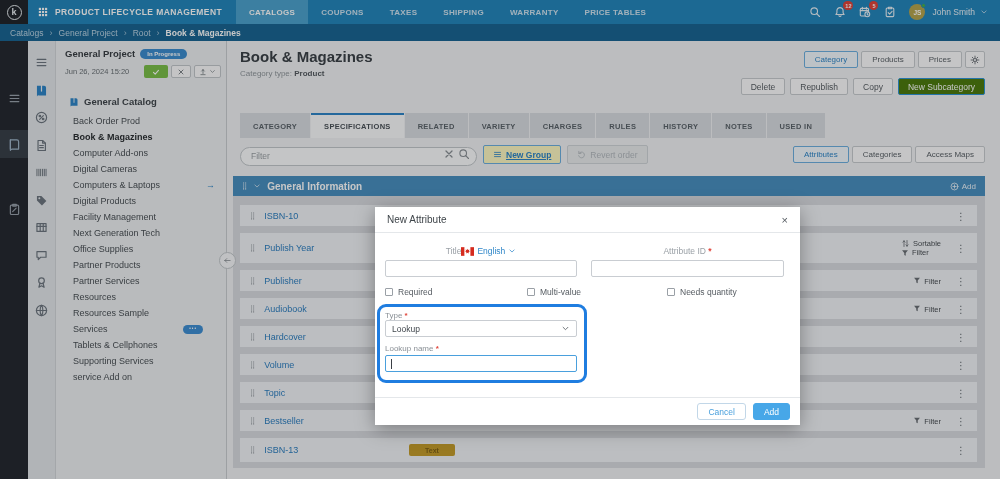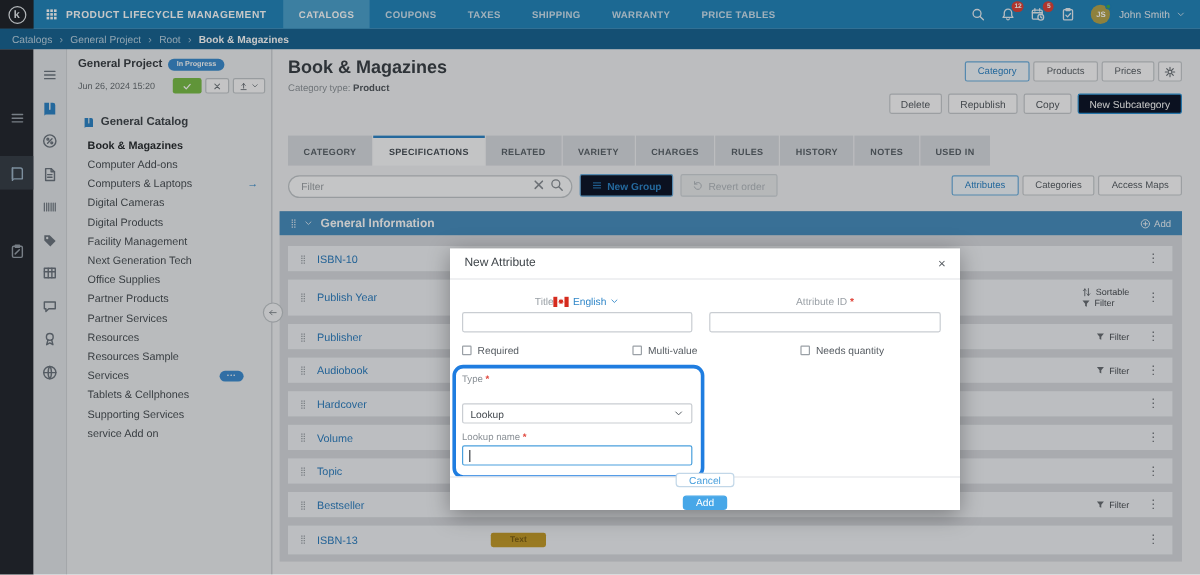--- a/index.html
+++ b/index.html
@@ -64,35 +64,35 @@
   .main { position:absolute; top:41px; left:227px; right:0; bottom:0; background:#f1f3f5; z-index:1; }
   .page-title { position:absolute; top:7px; left:13px; font-size:15px; font-weight:bold; color:#3c4248; }
   .page-sub { position:absolute; top:28px; left:13px; font-size:8px; color:#90969c; }
   .page-sub b { color:#565c62; }
   .seg-switch { position:absolute; top:10px; right:15px; display:flex; gap:3px; }
   .seg-btn { height:17px; display:flex; align-items:center; padding:0 10px; font-size:8px; color:#5a6167; background:#fdfdfe; border:1px solid #c8ccd0; border-radius:2px; cursor:pointer; white-space:nowrap; }
   .seg-btn.active { color:#2f86c8; border-color:#6db0e0; background:#f3f9fe; }
   .seg-btn.icon-only { width:20px; padding:0; justify-content:center; color:#6a7076; }
   .head-actions { position:absolute; top:37px; right:15px; display:flex; gap:5px; }
   .act-btn { height:17px; display:flex; align-items:center; padding:0 9px; font-size:8.5px; color:#565c62; background:#fdfdfe; border:1px solid #c8ccd0; border-radius:2px; cursor:pointer; white-space:nowrap; }
-  .act-btn.primary { background:#0f172a; border-color:#2f95d8; color:#fff; }
+  .act-btn.primary { background:#4d7c0f; border-color:#2f95d8; color:#fff; }
 
   .tabs { position:absolute; top:72px; left:13px; display:flex; gap:1px; height:25px; }
   .tab { background:#d9dde2; color:#5c646b; font-size:7.5px; font-weight:bold; letter-spacing:.3px; padding:0 13px; display:flex; align-items:center; border-top:2px solid transparent; cursor:pointer; white-space:nowrap; }
   .tab.active { background:#fafcfd; border-top:2px solid #2f86c8; color:#4a5158; }
 
   .toolbar { position:absolute; top:104px; left:13px; right:15px; display:flex; align-items:center; gap:6px; }
   .filter-box { position:relative; width:237px; height:19px; }
   .filter-box input { width:100%; height:100%; border:1px solid #c3c8cc; border-radius:10px; background:#fcfdfe; font-size:8.5px; padding:0 36px 0 10px; color:#41474d; outline:none; font-family:inherit; }
   .filter-box input::placeholder { color:#9aa0a5; }
   .filter-ic { position:absolute; top:3px; display:flex; color:#8a9096; cursor:pointer; }
   .filter-clear { right:22px; }
   .filter-search { right:7px; }
   .tb-btn { height:19px; display:flex; align-items:center; gap:4px; padding:0 9px; font-size:8.5px; border-radius:2px; cursor:pointer; white-space:nowrap; }
-  .tb-btn.blue { border:1px solid #6db0e0; color:#2f86c8; background:#0f172a; font-weight:bold; }
+  .tb-btn.blue { border:1px solid #6db0e0; color:#2f86c8; background:#fef9c3; font-weight:bold;text-decoration:underline; }
   .tb-btn.disabled { border:1px solid #d0d5d9; color:#b3b9be; background:#e9ecee; }
   .right-switch { margin-left:auto; display:flex; gap:3px;text-align:center; }
 
   .section-wrap { position:absolute; top:135px; left:6px; right:15px; bottom:11px; background:#d9dce0; }
   .section-header { height:20px; background:#4a90c0; color:#fff; display:flex; align-items:center; gap:6px; padding:0 9px; }
   .sec-handle { font-size:7px; color:#d7e6f2; cursor:grab; }
   .sec-chev { display:flex; color:#e3eef7; cursor:pointer; }
   .sec-title { font-size:10px; font-weight:bold; }
   .sec-add { margin-left:auto; display:flex; align-items:center; gap:3px; font-size:8px; cursor:pointer; color:#eaf3fa; }
   .rows { padding:9px 8px 0 7px; }
@@ -120,27 +120,27 @@
   .req { color:#e0443a; font-weight:bold; }
   .lang-select { display:flex; align-items:center; gap:3px; cursor:pointer; }
   .lang-select .txt { font-size:8.5px; color:#2f86c8; }
   .lang-select .icn { color:#2f86c8; }
   .t-input { margin-top:3px; width:100%; height:17px; border:1px solid #c9cdd2; border-radius:2px; background:#fff; font-size:8.5px; padding:0 5px; color:#41474d; outline:none; font-family:inherit; }
   .checkbox-row { display:grid; grid-template-columns:142px 140px auto; margin-top:10px; }
   .cb { display:flex; align-items:center; gap:5px; font-size:8.5px; color:#565c62; cursor:pointer; }
   .cb-box { width:8px; height:8px; border:1px solid #9aa0a6; background:#fff; border-radius:1px; }
   .hl-ring { margin-top:7px; margin-left:-8px; width:210px; border:3px solid #1f7de0; border-radius:9px; padding:4px 7px 8px 5px; }
   .grp-label { font-size:8px; color:#8a9096; }
-  .select-like { margin-top:16px; height:17px; border:1px solid #c9cdd2; border-radius:2px; background:#fff; display:flex; align-items:center; padding:0 6px; font-size:8.5px; color:#41474d; cursor:pointer; }
+  .select-like { margin-top:0; height:17px; border:1px solid #c9cdd2; border-radius:2px; background:#fff; display:flex; align-items:center; padding:0 6px; font-size:8.5px; color:#41474d; cursor:pointer; }
   .select-like .icn { margin-left:auto; color:#555b61; }
   .grp-label2 { margin-top:7px; }
   .input-like { margin-top:2px; height:17px; border:1px solid #4aa0dd; border-radius:2px; background:#fff; display:flex; align-items:center; padding:0 5px; cursor:text; }
   .caret { width:1px; height:10px; background:#3a3f45; animation:blink 1s steps(1) infinite; }
   @keyframes blink { 50% { opacity:0; } }
-  .modal-footer { position:absolute; bottom:0; left:0; right:0; height:28px; border-top:1px solid #e4e7ea; background:#fff; display:flex; align-items:center; justify-content:flex-end; gap:7px; padding:0 10px;flex-direction:column; }
+  .modal-footer { position:absolute; bottom:0; left:0; right:0; height:28px; border-top:1px solid #e4e7ea; background:#fff; display:flex; align-items:center; justify-content:flex-end; gap:7px; padding:0 10px; }
   .m-btn { height:17px; display:flex; align-items:center; padding:0 10px; font-size:8.5px; border-radius:3px; cursor:pointer; }
   .m-btn.cancel { background:#fff; border:1px solid #c2d7e8; color:#4aa0dd; }
   .m-btn.add { background:#47a7e8; border:1px solid #47a7e8; color:#fff; }
 
   .icn { display:inline-flex; width:12px; height:12px; }
   .icn svg { width:100%; height:100%; display:block; }
   .icn.s8 { width:8px; height:8px; }
   .icn.s9 { width:9px; height:9px; }
   .icn.s10 { width:10px; height:10px; }
   .icn.s13 { width:13px; height:13px; }
@@ -387,32 +387,35 @@
     <div class="catalog-root">
       <span class="icn s10" style="color:#2f86c8">
           <svg viewBox="0 0 12 12" fill="none" stroke="currentColor" stroke-width="1.1" stroke-linecap="round" stroke-linejoin="round">
             <path d="M1.8 1.5h6.6a1.8 1.8 0 0 1 1.8 1.8v7.2H3.6a1.8 1.8 0 0 0-1.8 1V1.5z" fill="currentColor" stroke="none"></path>
             <path d="M6 1.5v5" stroke="#edf0f2"></path>
           </svg>
         </span>
       <span class="lbl">General Catalog</span>
     </div>
     <div class="tree">
+        <div class="tree-item">
+          <span class="tree-label">Back Order Prod</span>
+        </div>
         <div class="tree-item selected">
           <span class="tree-label">Book &amp; Magazines</span>
         </div>
         <div class="tree-item">
           <span class="tree-label">Computer Add-ons</span>
         </div>
         <div class="tree-item">
+          <span class="tree-label">Digital Cameras</span>
+        </div>
+        <div class="tree-item">
           <span class="tree-label">Computers &amp; Laptops</span>
           <span class="tree-arrow">→</span>
-        </div>
-        <div class="tree-item">
-          <span class="tree-label">Digital Cameras</span>
         </div>
         <div class="tree-item">
           <span class="tree-label">Digital Products</span>
         </div>
         <div class="tree-item">
           <span class="tree-label">Facility Management</span>
         </div>
         <div class="tree-item">
           <span class="tree-label">Next Generation Tech</span>
         </div>

